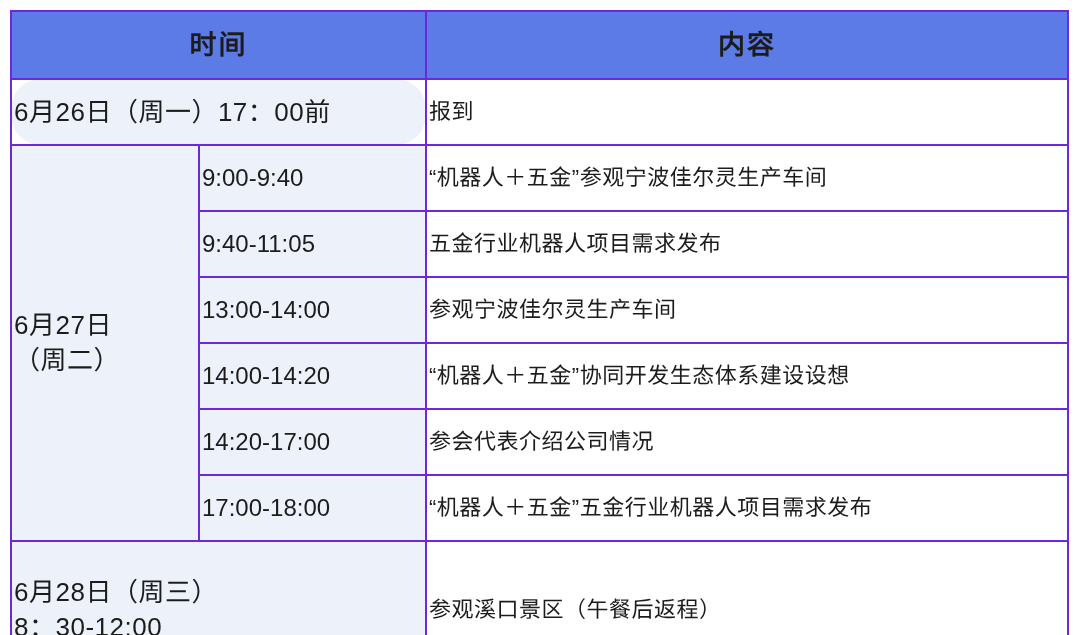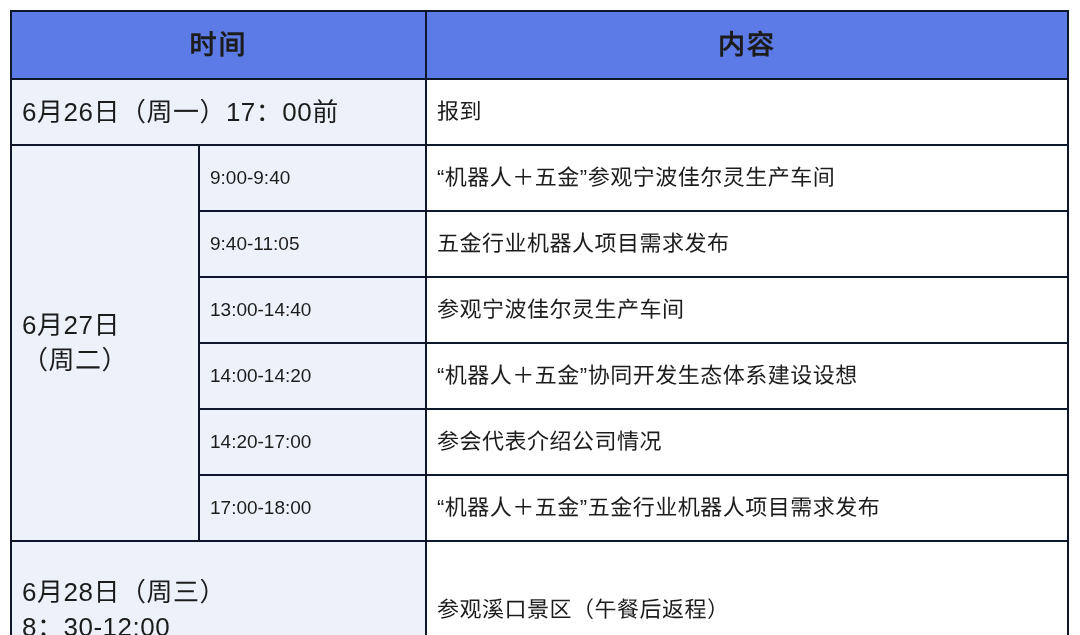--- a/index.html
+++ b/index.html
@@ -31,24 +31,24 @@
     table-layout: fixed;
     border: 2px solid #1a1a1a;
   }
 
   table.schedule col.col-date   { width: 188px; }
   table.schedule col.col-slot   { width: 227px; }
   table.schedule col.col-detail { width: 642px; }
 
   table.schedule th,
   table.schedule td {
-    border: 2px solid #0f172a;
+    border: 2px solid #6d28d9;
     vertical-align: middle;
     color: #1c1c1c;
-    padding: 2px 10px;
+    padding: 2px 2px;
     line-height: 1.34;
   }
 
   
   thead th {
     background: #5C7BE6;
     color: #ffffff;
     font-size: 27px;
     font-weight: bold;
     letter-spacing: 2px;
@@ -60,31 +60,31 @@
   td.cell-date,
   td.cell-slot {
     background: #EDF1FA;
     font-size: 26px;
   }
   td.cell-date {
     font-size: 26px;
     letter-spacing: 0.5px;
   }
   td.cell-slot {
-    font-size: 19px;
+    font-size: 24px;
   }
 
   
   td.cell-detail {
     background: #ffffff;
     font-size: 22px;
     letter-spacing: 0.5px;
   }
 
-  tr.row-checkin td { height: 60px; }
+  tr.row-checkin td { height: 60px; border-radius: 30px; }
   tr.row-slot td    { height: 60px; }
   tr.row-last td    { height: 131px; }
 
   td.cell-date-multiline { line-height: 1.5; }
 
   .line { display: block; }
 </style>
 </head>
 <body>
 
@@ -118,21 +118,21 @@
         <td class="cell-slot">9:00-9:40</td>
         <td class="cell-detail">“机器人＋五金”参观宁波佳尔灵生产车间</td>
       </tr>
 
       <tr class="row-slot">
         <td class="cell-slot">9:40-11:05</td>
         <td class="cell-detail">五金行业机器人项目需求发布</td>
       </tr>
 
       <tr class="row-slot">
-        <td class="cell-slot">13:00-14:40</td>
+        <td class="cell-slot">13:00-14:00</td>
         <td class="cell-detail">参观宁波佳尔灵生产车间</td>
       </tr>
 
       <tr class="row-slot">
         <td class="cell-slot">14:00-14:20</td>
         <td class="cell-detail">“机器人＋五金”协同开发生态体系建设设想</td>
       </tr>
 
       <tr class="row-slot">
         <td class="cell-slot">14:20-17:00</td>

